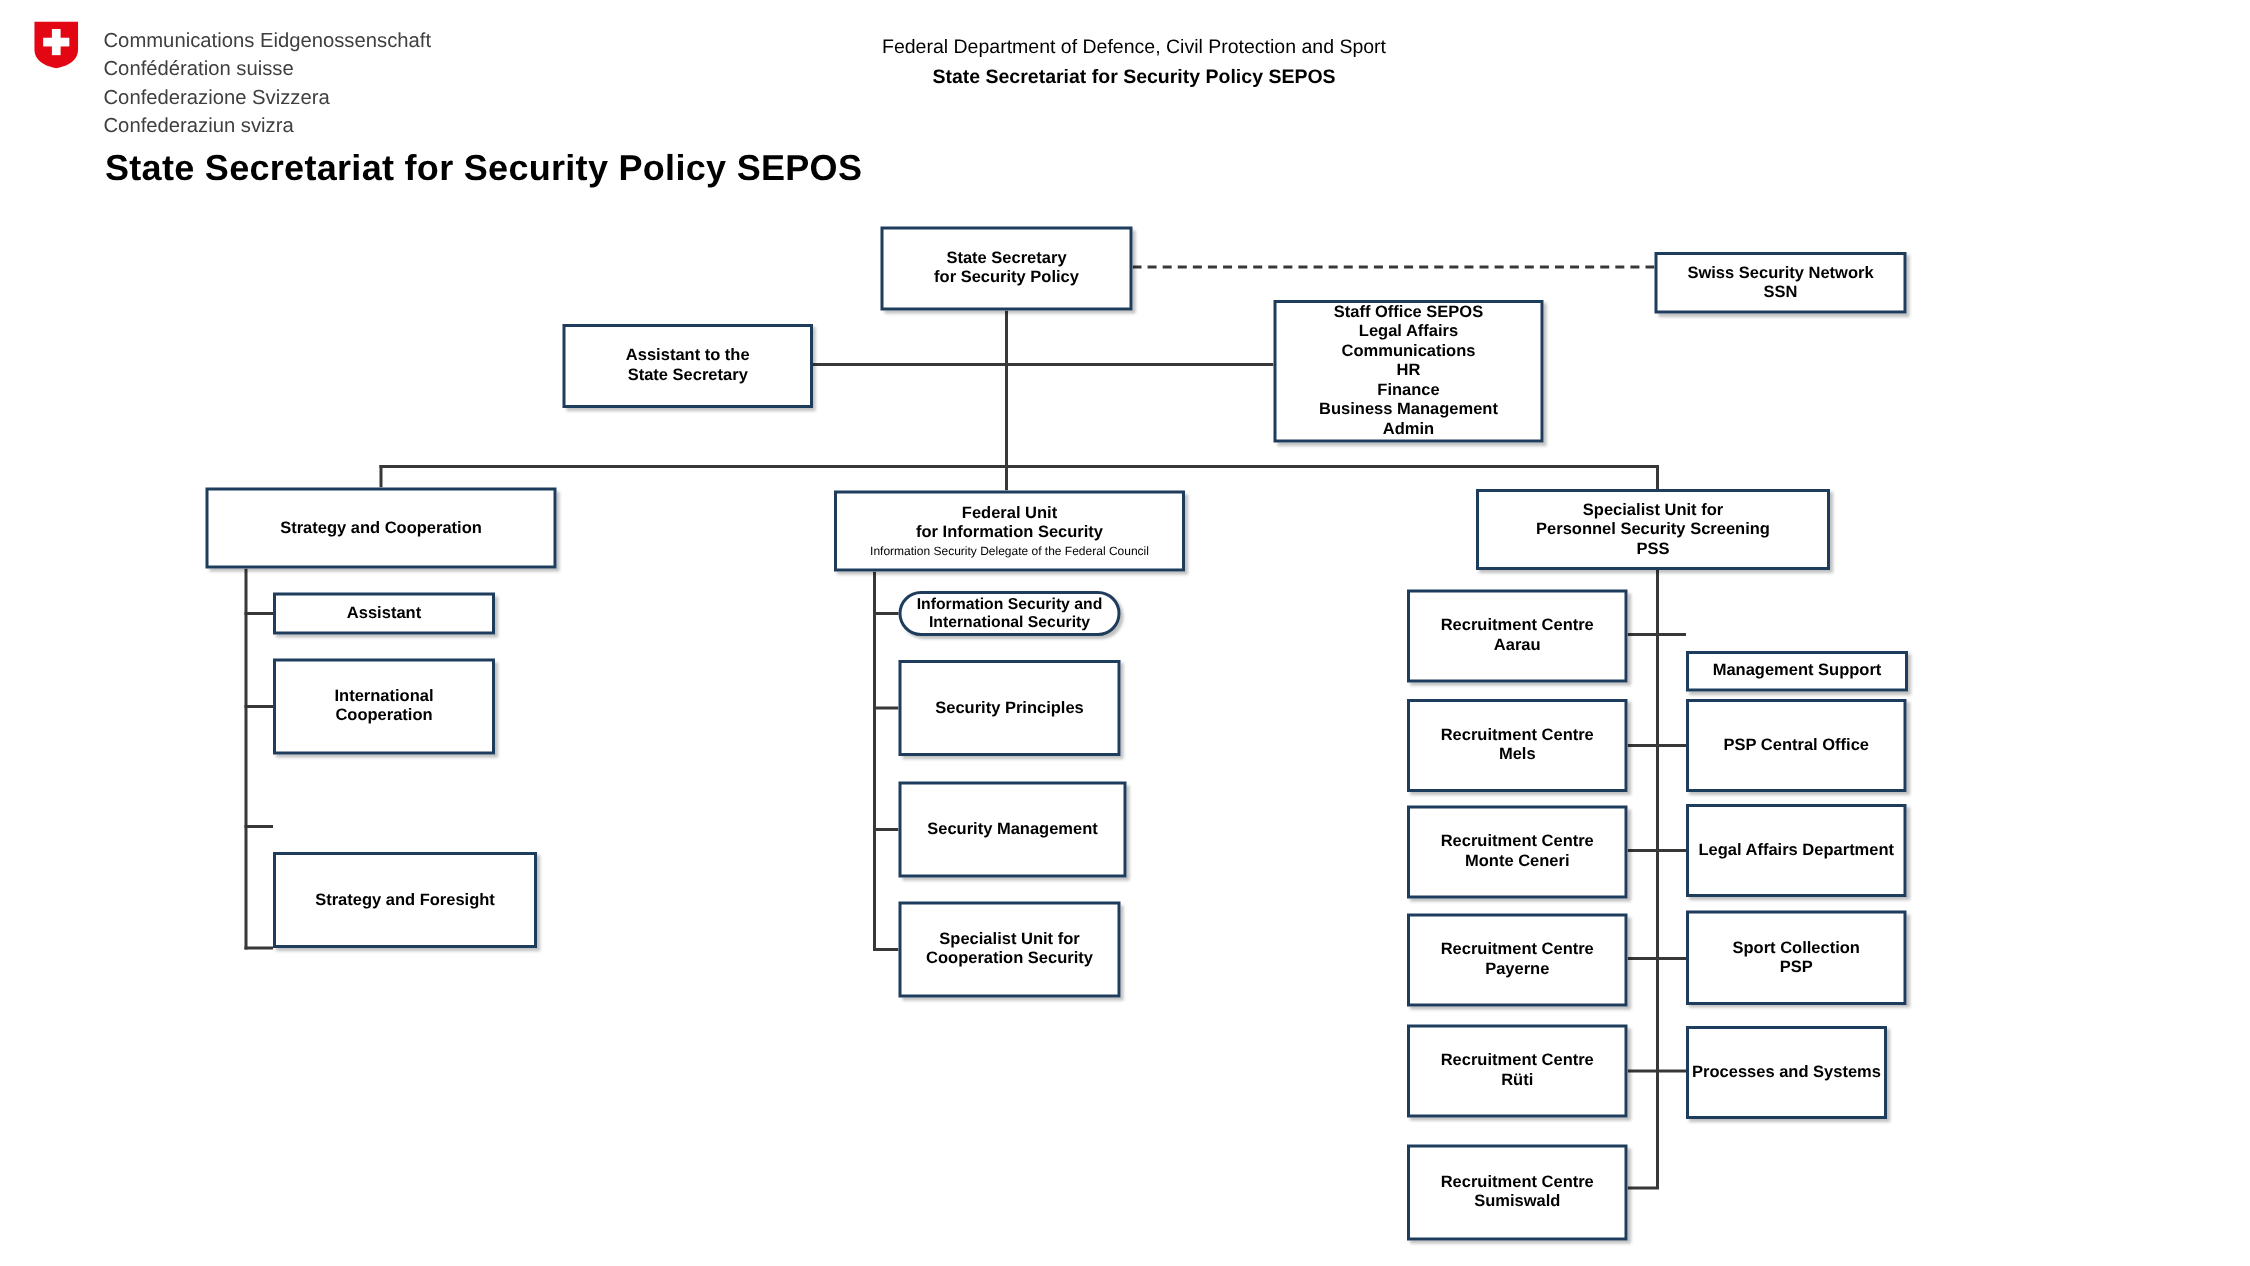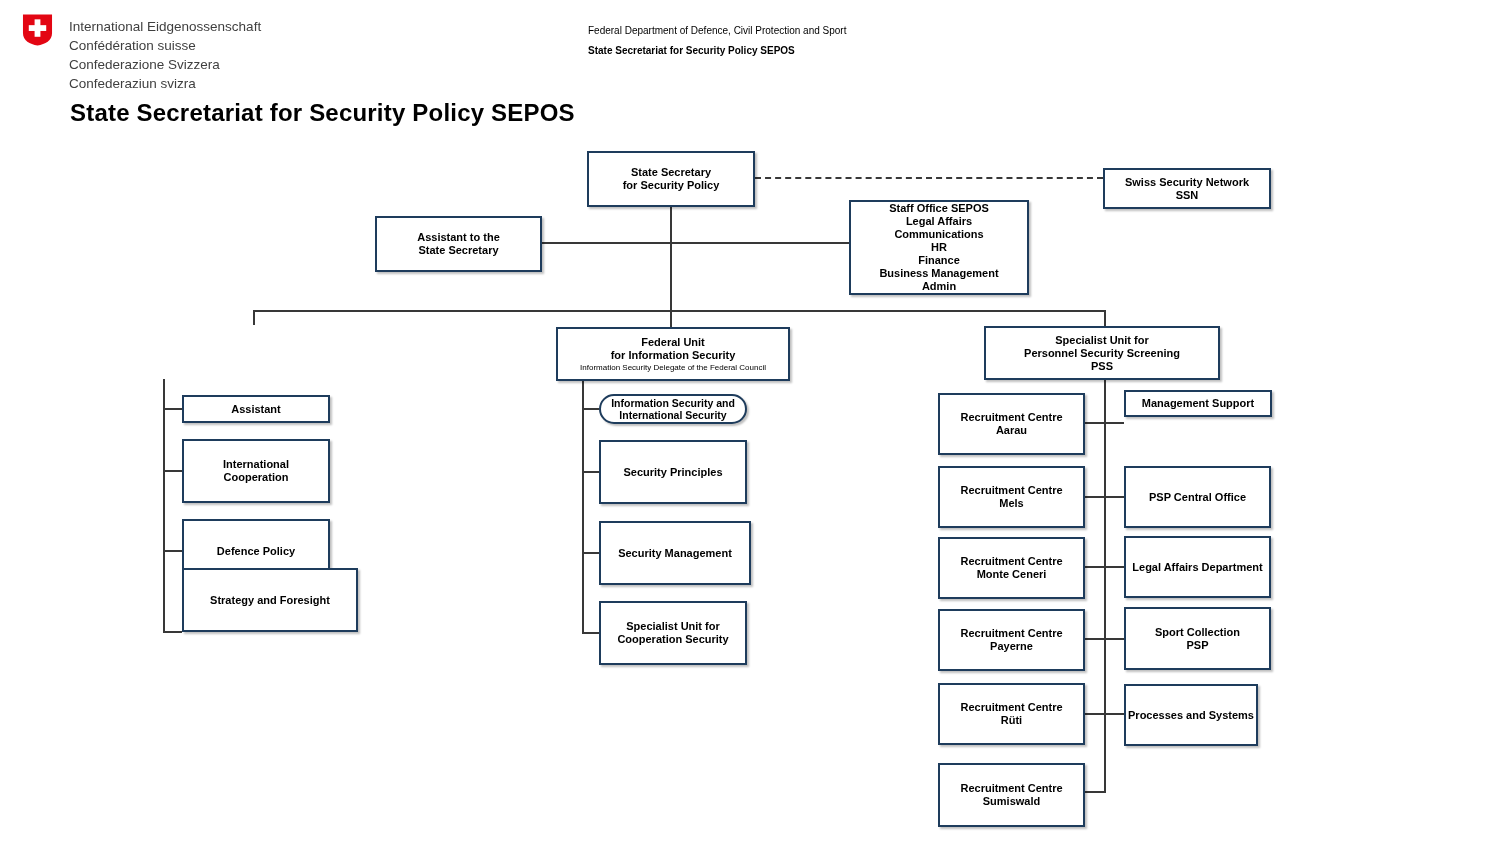--- a/index.html
+++ b/index.html
@@ -4,21 +4,21 @@
 <style>
   html, body { margin:0; padding:0; background:#ffffff; }
   .canvas {
     position:relative; width:1500px; height:844px; background:#ffffff;
     font-family:"Liberation Sans", sans-serif; overflow:hidden; color:#000;
   }
 
   
   .logo-mark { position:absolute; left:22px; top:13px; }
   .logo-text { position:absolute; left:69px; top:17px; font-size:13.5px; line-height:19px; color:#3f3f3f; }
-  .dept-block { position:absolute; left:588px; top:21px; font-size:10px; line-height:20px; }
+  .dept-block { position:absolute; left:588px; top:21px; font-size:13px; line-height:20px;text-align:center; }
   .dept-block .org { font-weight:700; }
   .page-title { position:absolute; left:70px; top:99px; font-size:24px; font-weight:700; letter-spacing:0.2px; }
 
   
   .node {
     position:absolute; box-sizing:border-box;
     border:2px solid #1e3c5c; background:#ffffff;
     display:flex; flex-direction:column; justify-content:center; align-items:center;
     text-align:center; font-weight:700; font-size:11px; line-height:13px;
     box-shadow:2px 2px 2px rgba(0,0,0,0.25); padding:1px;
@@ -38,21 +38,21 @@
 <div class="canvas">
 
   <div class="logo-mark">
     <svg width="31" height="34" viewBox="0 0 32 34" xmlns="http://www.w3.org/2000/svg">
       <path d="M1,1 h30 v19 c0,8 -7,11.5 -15,13 c-8,-1.5 -15,-5 -15,-13 z" fill="#e30613"></path>
       <rect x="13" y="6" width="6" height="18" fill="#ffffff"></rect>
       <rect x="7" y="12" width="18" height="6" fill="#ffffff"></rect>
     </svg>
   </div>
   <div class="logo-text">
-    <div>International Eidgenossenschaft</div>
+    <div>Communications Eidgenossenschaft</div>
     <div>Confédération suisse</div>
     <div>Confederazione Svizzera</div>
     <div>Confederaziun svizra</div>
   </div>
 
   <div class="dept-block">
     <div>Federal Department of Defence, Civil Protection and Sport</div>
     <div class="org">State Secretariat for Security Policy SEPOS</div>
   </div>
 
@@ -103,42 +103,42 @@
   <div class="node" style="left:849px;top:200px;width:180px;height:95px">
     <div>Staff Office SEPOS</div>
     <div>Legal Affairs</div>
     <div>Communications</div>
     <div>HR</div>
     <div>Finance</div>
     <div>Business Management</div>
     <div>Admin</div>
   </div>
 
+  <div class="node" style="left:137px;top:325px;width:234px;height:54px">
+    <div class="nw">Strategy and Cooperation</div>
+  </div>
 
   <div class="node" style="left:556px;top:327px;width:234px;height:54px">
     <div>Federal Unit</div>
     <div>for Information Security</div>
     <div class="sub nw">Information Security Delegate of the Federal Council</div>
   </div>
 
   <div class="node" style="left:984px;top:326px;width:236px;height:54px">
     <div>Specialist Unit for</div>
     <div class="nw">Personnel Security Screening</div>
     <div>PSS</div>
   </div>
 
   <div class="node" style="left:182px;top:395px;width:148px;height:28px">
     <div>Assistant</div>
   </div>
   <div class="node" style="left:182px;top:439px;width:148px;height:64px">
     <div>International</div>
     <div>Cooperation</div>
-  </div>
-  <div class="node" style="left:182px;top:519px;width:148px;height:64px">
-    <div>Defence Policy</div>
   </div>
   <div class="node" style="left:182px;top:568px;width:176px;height:64px">
     <div class="nw">Strategy and Foresight</div>
   </div>
 
   <div class="node tight" style="left:599px;top:394px;width:148px;height:30px">
     <div class="nw">Information Security and</div>
     <div>International Security</div>
   </div>
   <div class="node" style="left:599px;top:440px;width:148px;height:64px">
@@ -170,21 +170,21 @@
   </div>
   <div class="node" style="left:938px;top:683px;width:147px;height:62px">
     <div class="nw">Recruitment Centre</div>
     <div>Rüti</div>
   </div>
   <div class="node" style="left:938px;top:763px;width:147px;height:64px">
     <div class="nw">Recruitment Centre</div>
     <div>Sumiswald</div>
   </div>
 
-  <div class="node" style="left:1124px;top:390px;width:148px;height:27px">
+  <div class="node" style="left:1124px;top:434px;width:148px;height:27px">
     <div class="nw">Management Support</div>
   </div>
   <div class="node" style="left:1124px;top:466px;width:147px;height:62px">
     <div class="nw">PSP Central Office</div>
   </div>
   <div class="node" style="left:1124px;top:536px;width:147px;height:62px">
     <div class="nw">Legal Affairs Department</div>
   </div>
   <div class="node" style="left:1124px;top:607px;width:147px;height:63px">
     <div>Sport Collection</div>

